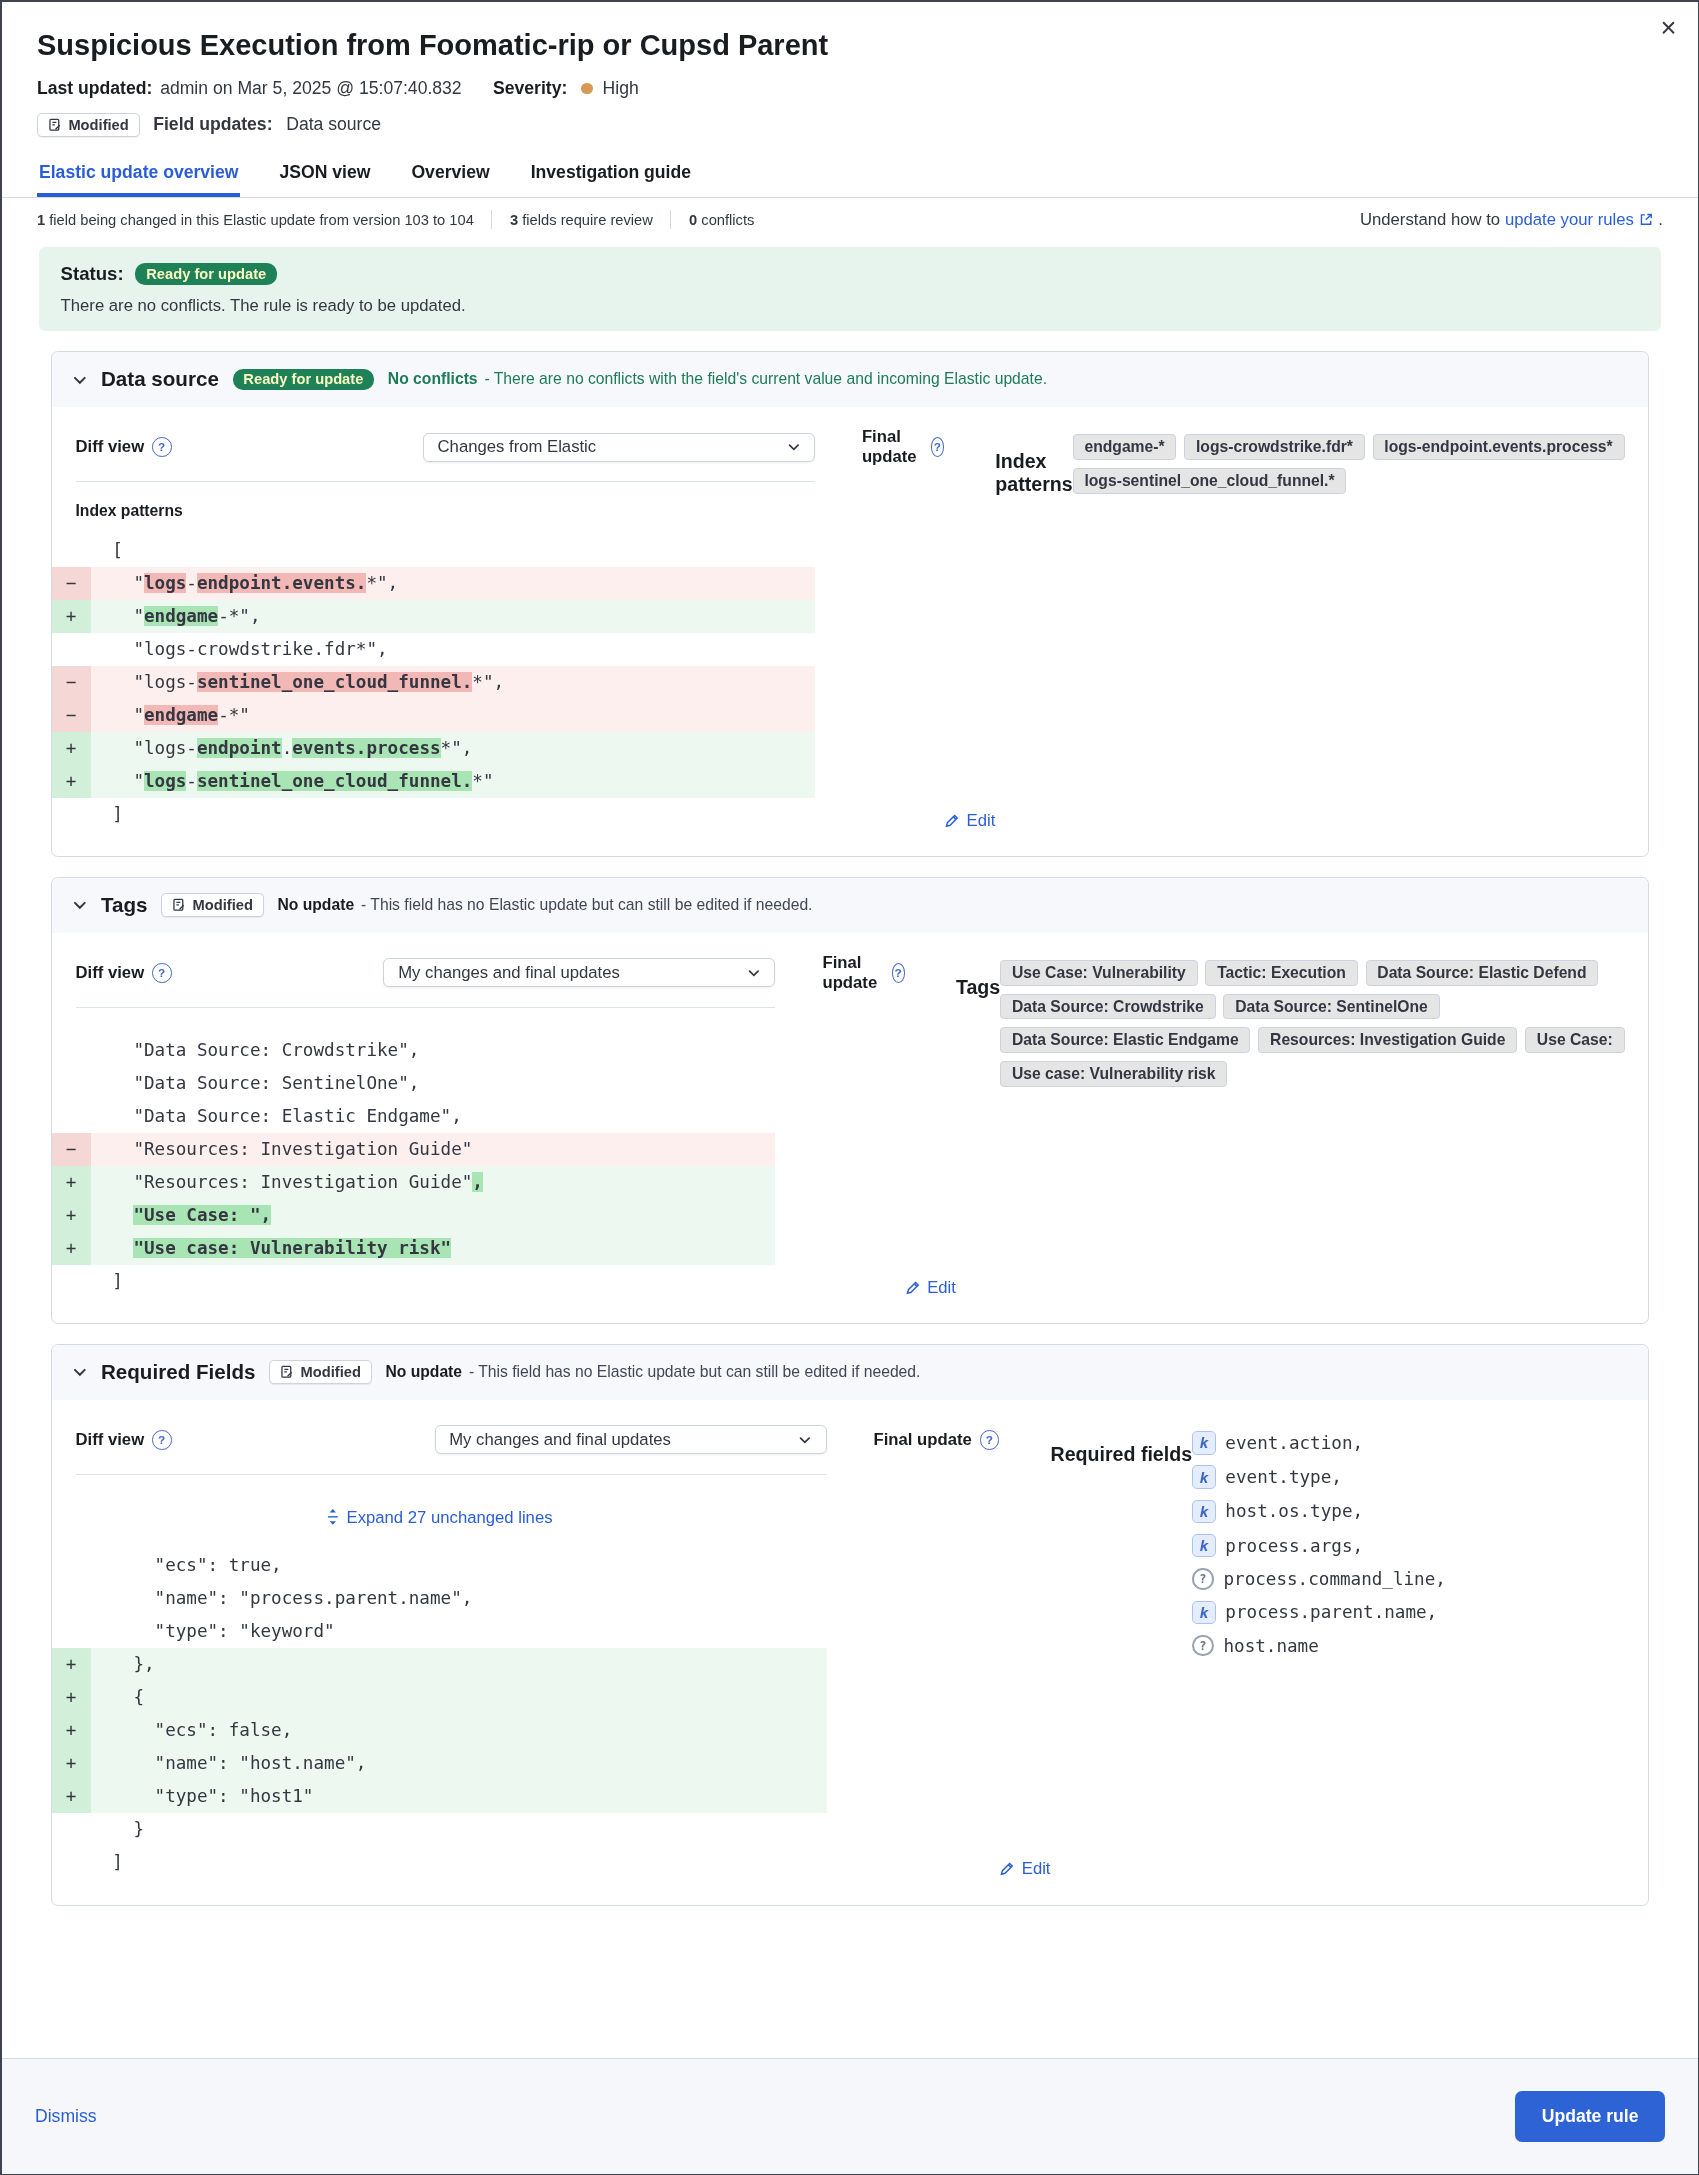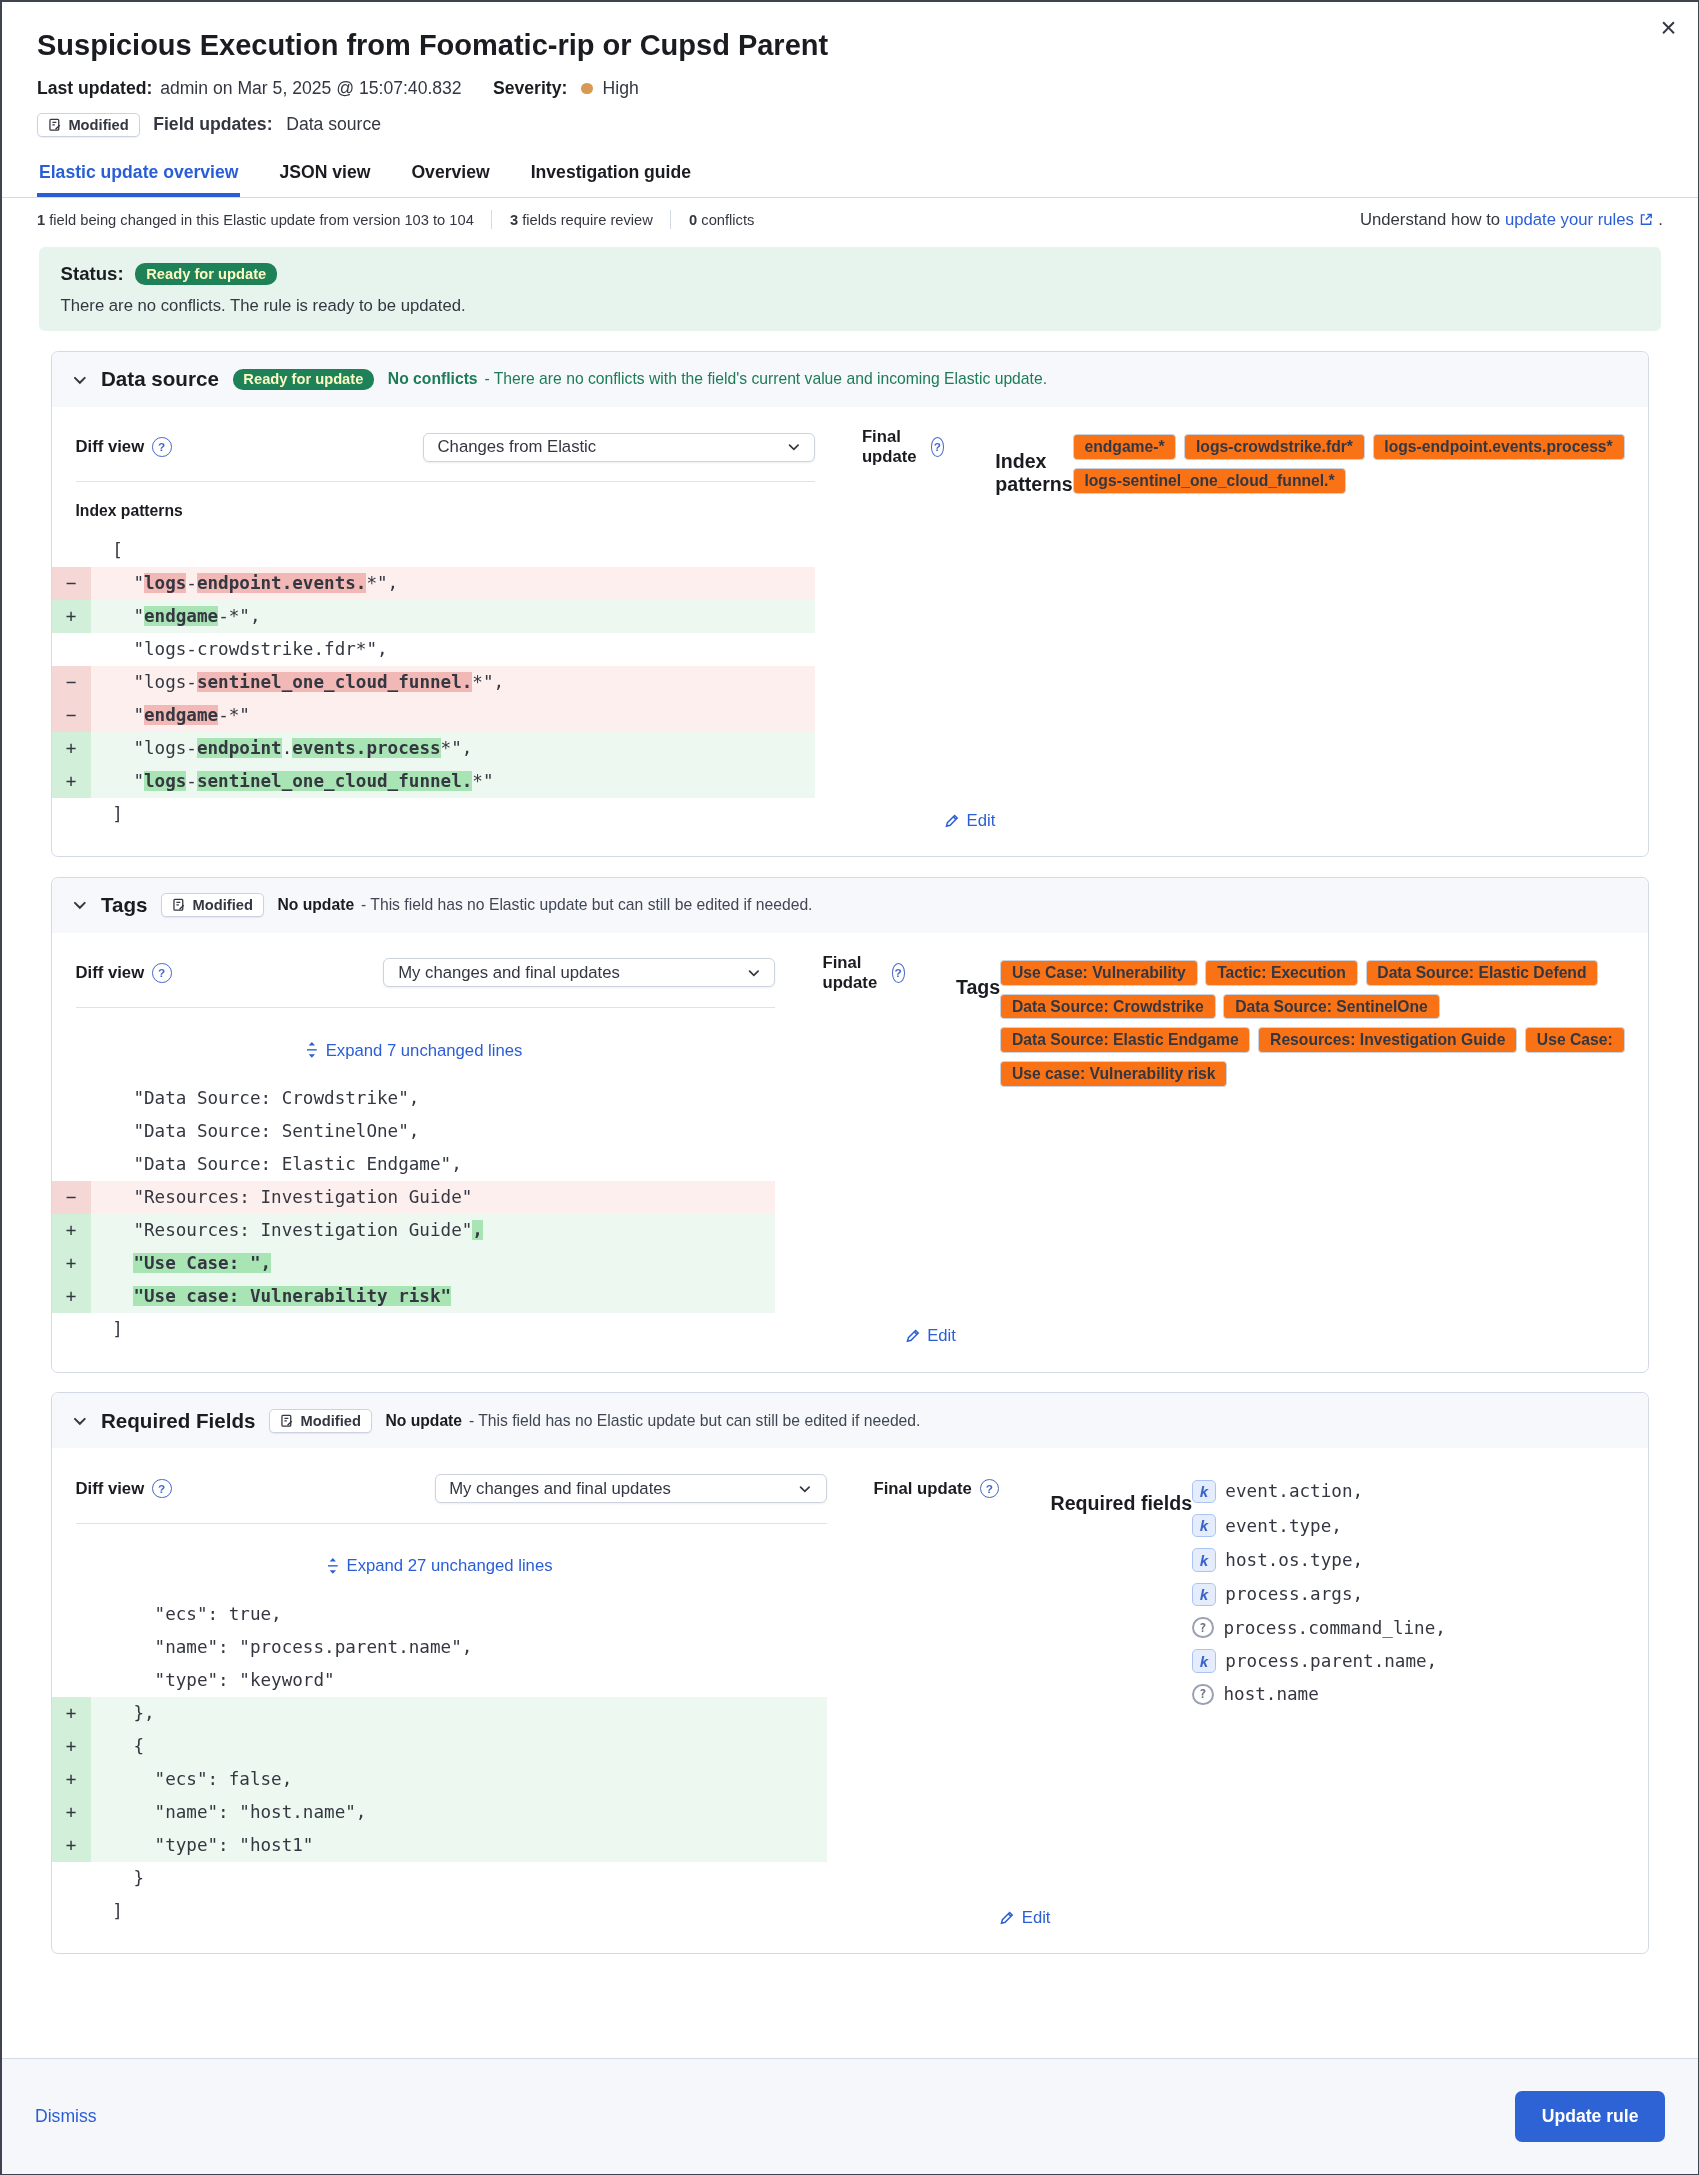--- a/index.html
+++ b/index.html
@@ -73,21 +73,21 @@
   .dline.add .hl{background:var(--add-tok);font-weight:700}
   .dline.expand{justify-content:center;margin:3.9px 0 15.7px;font-family:"Liberation Sans","DejaVu Sans",sans-serif}
   .expand-link{color:var(--blue);font-size:16.7px;font-weight:500;display:inline-flex;align-items:center;gap:6.9px;cursor:pointer}
   .final-col{display:flex;}
   .edit-row{align-self:flex-end;margin-top:20px;display:inline-flex;align-items:center;gap:6.9px;
             color:var(--blue);font-size:16.7px;font-weight:500;cursor:pointer}
   .panel-title{font-size:19.6px;font-weight:700;color:var(--ink-dark);margin:25.5px 0 0}
   .badges{margin-top:9.8px;display:flex;flex-direction:column;gap:7.8px}
   .badge-row{display:flex;gap:7.8px}
   .badge{display:inline-flex;padding:2.9px 10.8px;border:1px solid #ccd3e0;border-radius:3.9px;
-         font-size:15.7px;font-weight:600;color:var(--ink);background:#f97316;white-space:nowrap}
+         font-size:15.7px;font-weight:600;color:var(--ink);background:#e5e5e5;white-space:nowrap}
   .fields{margin-top:13.7px;display:flex;flex-direction:column;gap:10.8px}
   .field{display:flex;align-items:center;gap:9.8px;font-family:"DejaVu Sans Mono","Liberation Mono",monospace;font-size:17.6px}
   .ficon-k{width:23.5px;height:23.5px;border-radius:4.9px;background:#e5edfc;border:1px solid #a9c4f4;color:#3a66c9;
            font-style:italic;font-weight:700;font-size:14.7px;display:inline-flex;align-items:center;justify-content:center;
            font-family:"DejaVu Sans Mono",monospace}
   .ficon-q{width:21.6px;height:21.6px;border-radius:50%;border:2px solid #98a2b3;color:#69707d;font-size:11.8px;
            font-weight:700;display:inline-flex;align-items:center;justify-content:center}
   .footer{margin-top:auto;height:116px;background:#f5f7fb;border-top:1px solid var(--border);
           display:flex;align-items:center;padding:0 33px}
   .dismiss{color:var(--blue);font-size:17.6px;font-weight:500;cursor:pointer}
@@ -292,27 +292,20 @@
             </span>
             <div class="select">
               <span>My changes and final updates</span>
               <svg width="13.7" height="13.7" viewBox="0 0 16 16" fill="none" stroke="#343741" stroke-width="2" stroke-linecap="round">
                   <path d="M3 6l5 5 5-5"></path>
                 </svg>
             </div>
           </div>
           <div class="hrule"></div>
           <div class="diff" style="margin-top:25.5px">
-              <div class="dline expand">
-                <span class="expand-link"><svg width="13.7" height="15.7" viewBox="0 0 14 16" fill="#2a5ed6">
-                    <path d="M7 0l3.2 3.6H3.8L7 0z"></path>
-                    <path d="M7 16l3.2-3.6H3.8L7 16z"></path>
-                    <rect x="2" y="7.3" width="10" height="1.4"></rect>
-                  </svg>Expand 7 unchanged lines</span>
-              </div>
               <div class="dline ctx">
                 <span class="g"></span>
                 <span class="c">    <span>"Data Source: Crowdstrike",</span></span>
               </div>
               <div class="dline ctx">
                 <span class="g"></span>
                 <span class="c">    <span>"Data Source: SentinelOne",</span></span>
               </div>
               <div class="dline ctx">
                 <span class="g"></span>

